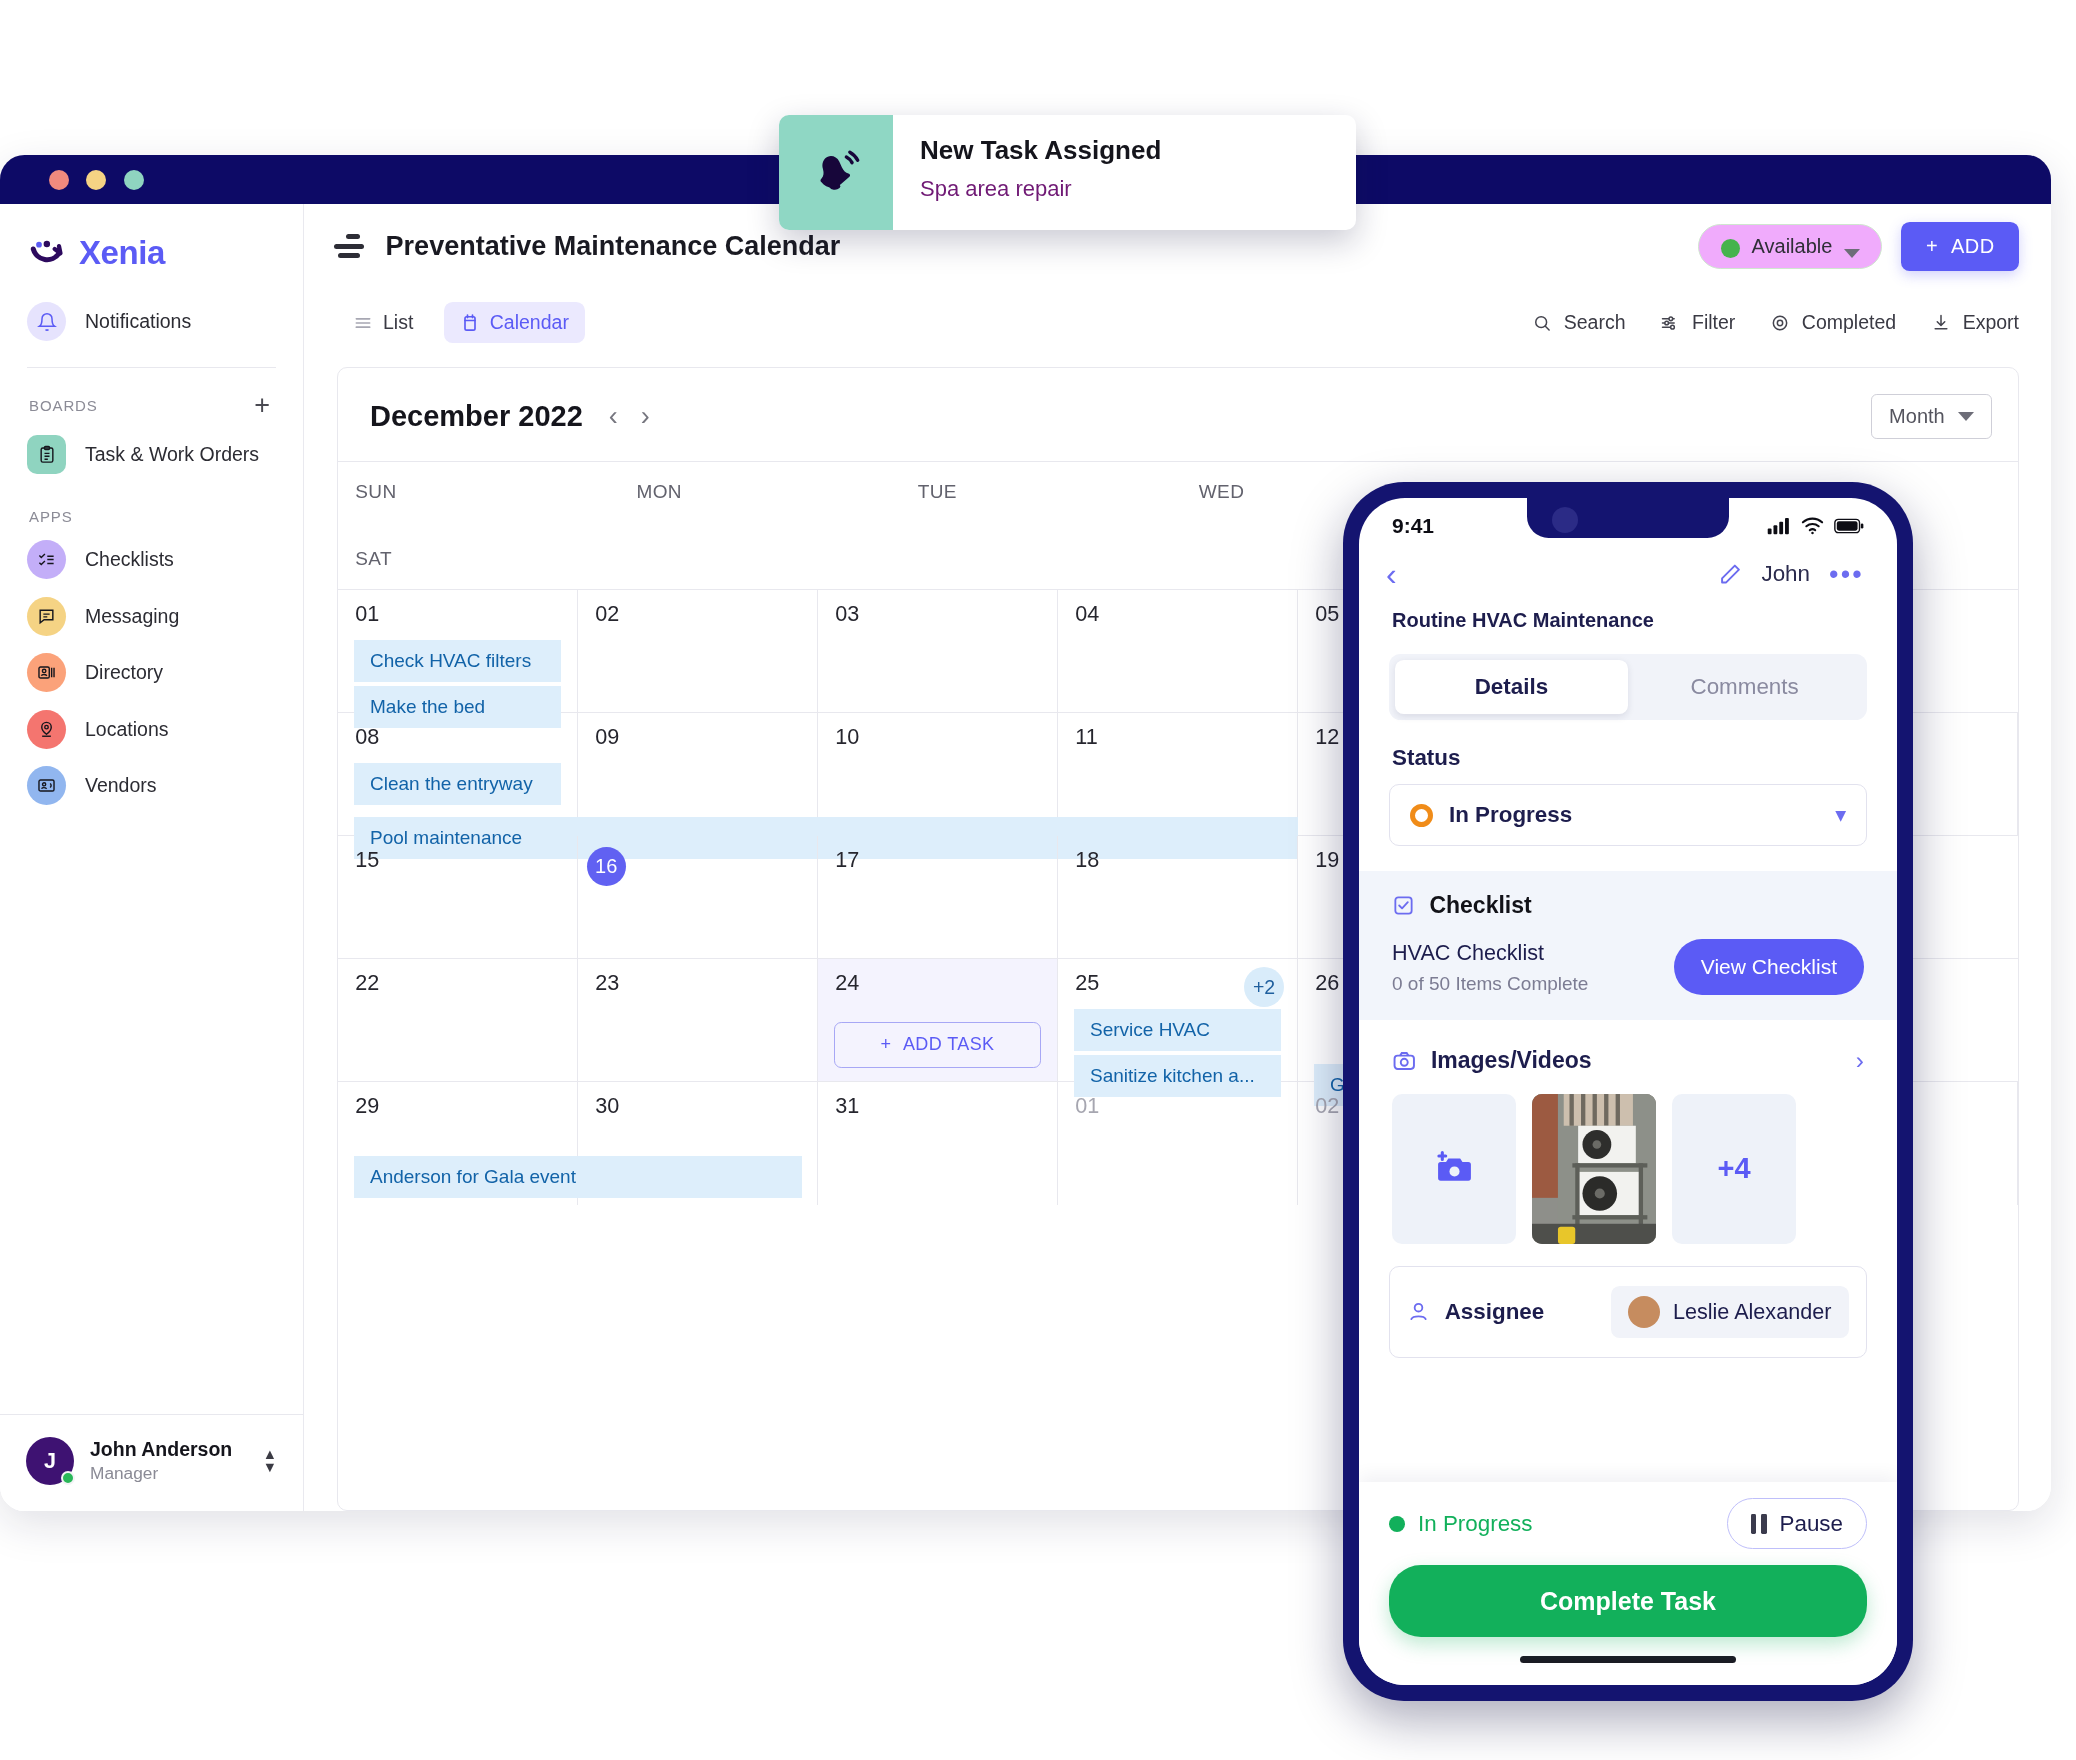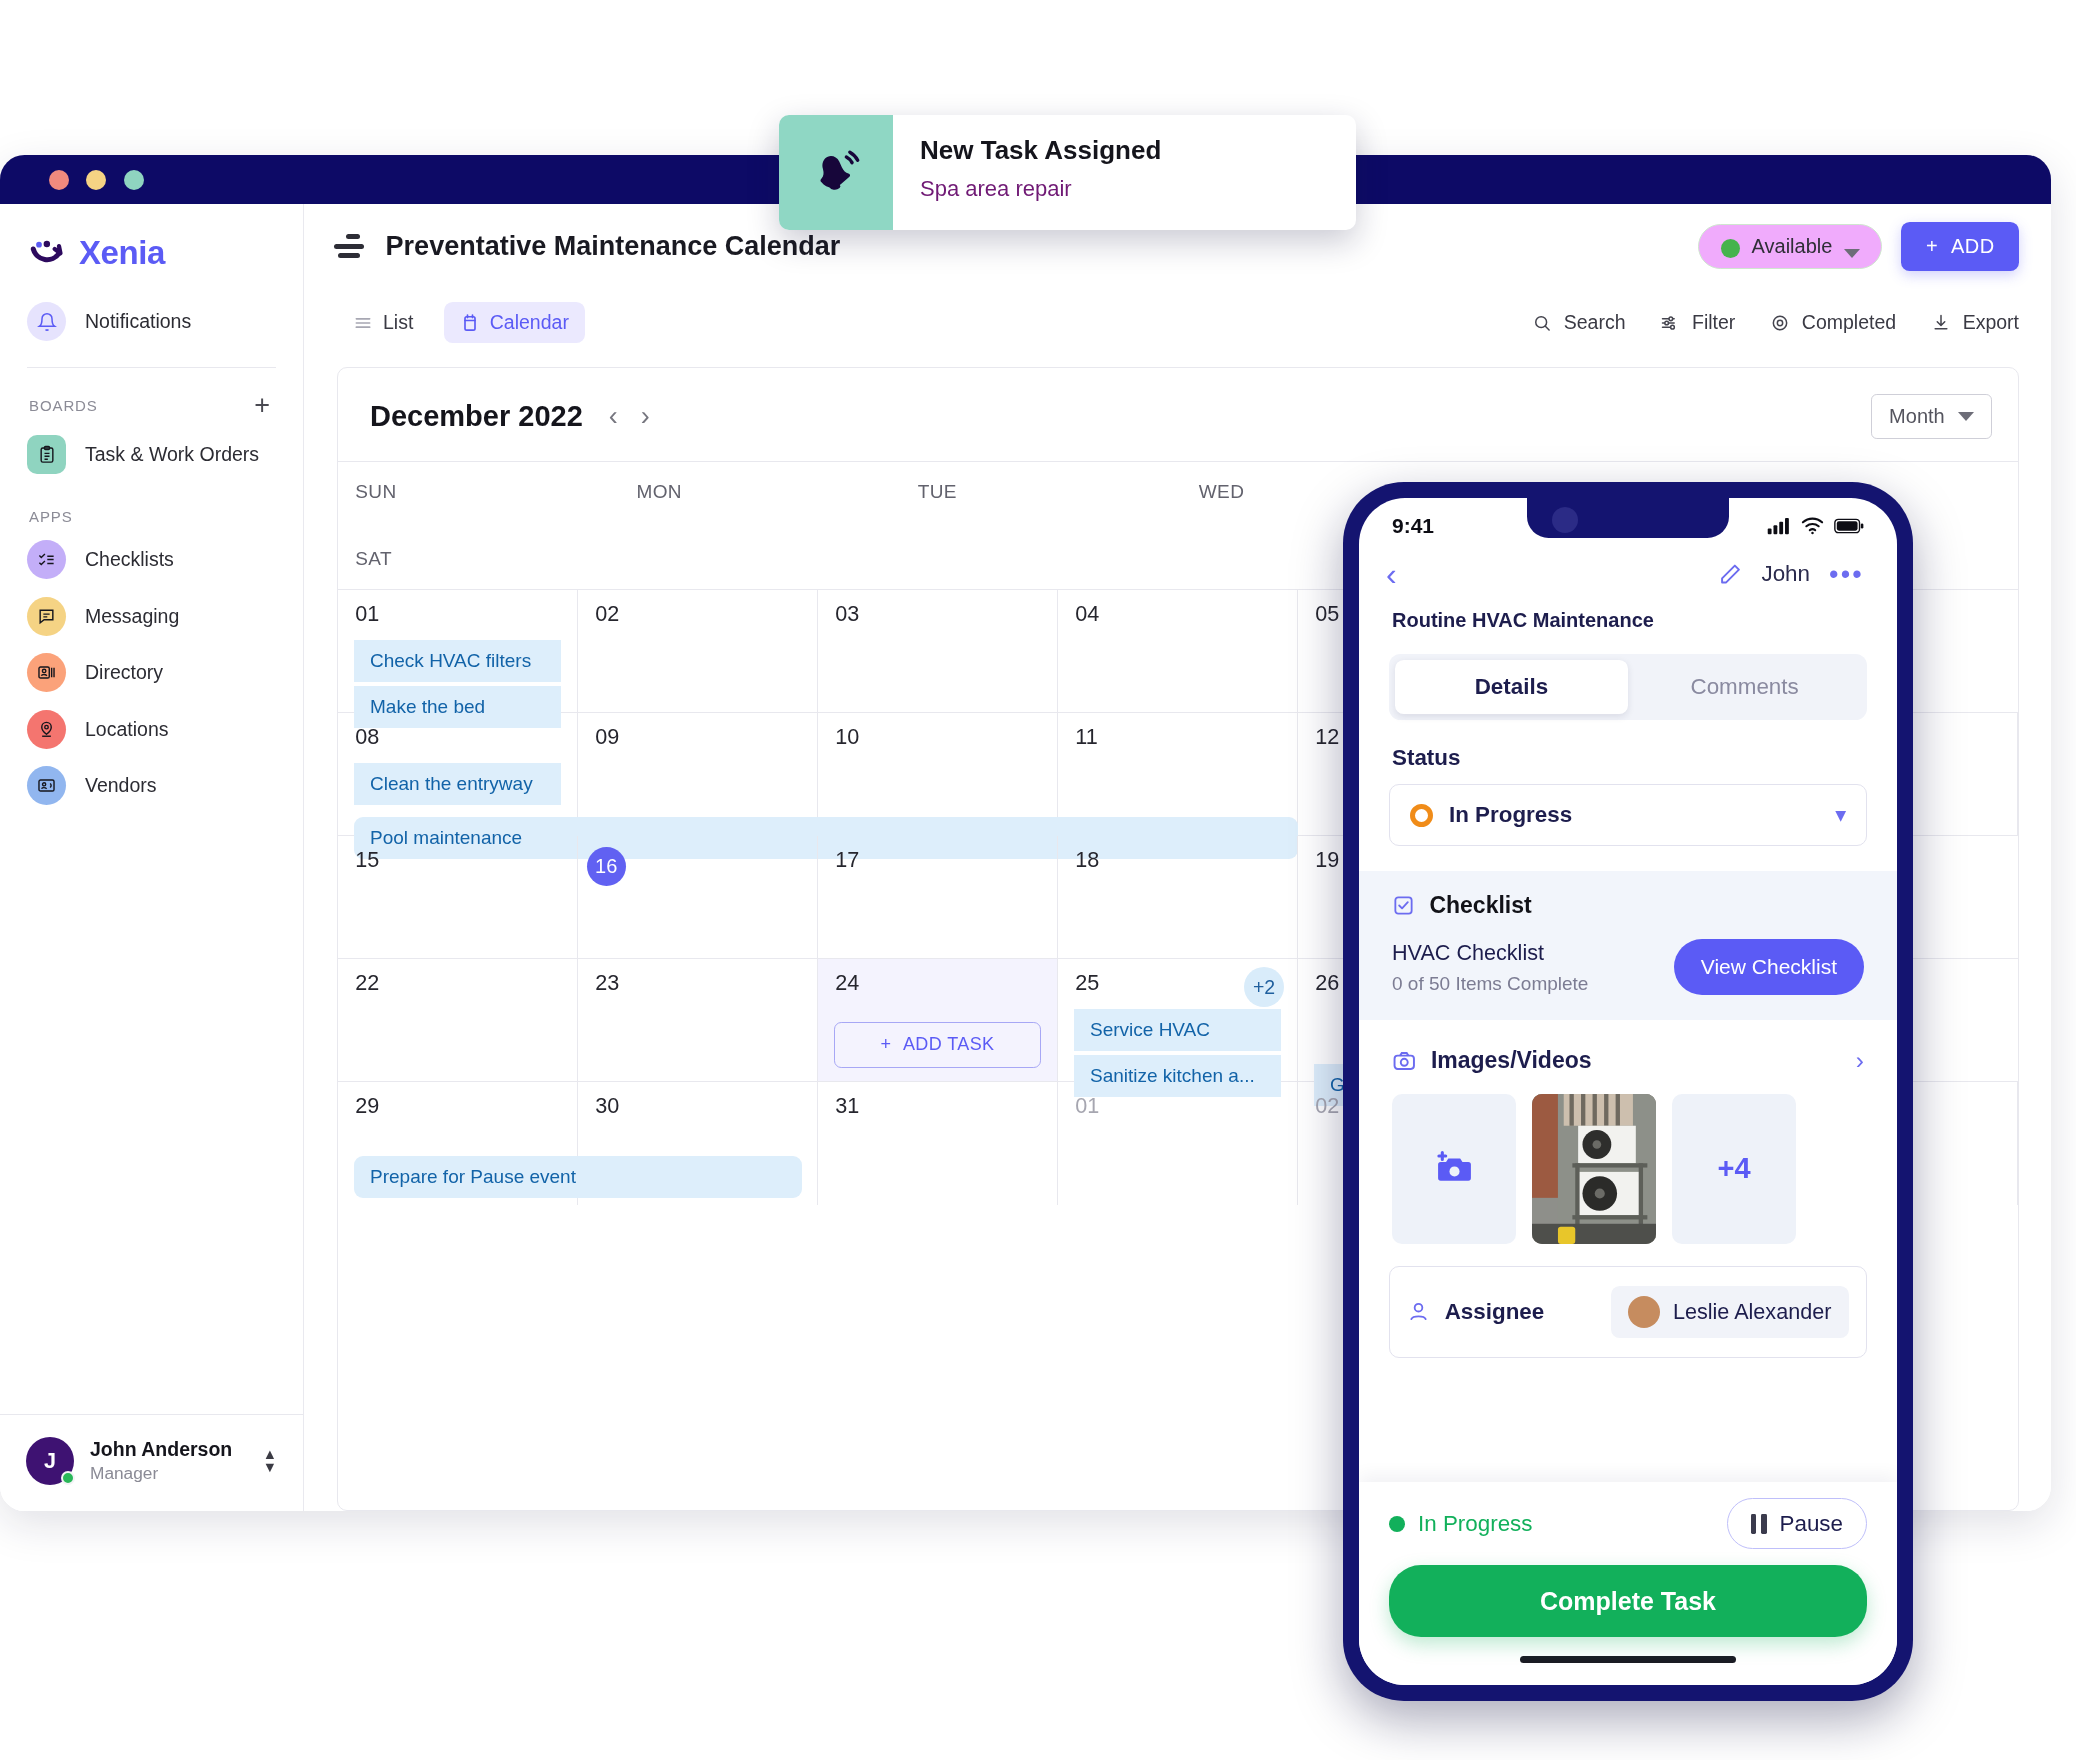--- a/index.html
+++ b/index.html
@@ -173,21 +173,21 @@
     position:absolute; left:16px; right:16px; bottom:13px;
     border:0.7px solid #a7a7f5; border-radius:7.2px; color:#5b5bf5;
     font-size:18px; letter-spacing:0.4px; text-align:center; padding: 11.5px 0;
     display:flex; align-items:center; justify-content:center; gap:11.5px;
     background:transparent; cursor:pointer;
   }
 
   
   .bar {
     position:absolute; background:#ddeefb; color:#1263a8; font-size:19px;
-    padding: 10px 12px 10px 16px; white-space:nowrap; overflow:hidden; cursor:pointer;border-radius:9px;
+    padding: 10px 12px 10px 16px; white-space:nowrap; overflow:hidden; cursor:pointer;
   }
 
   
   .toast {
     position:absolute; left:748px; top:115px;
     width: 577px; height: 115px;
     background:#fff; border-radius:10px;
     box-shadow: 0 11.5px 32px rgba(20,20,60,.22);
     display:flex; overflow:hidden; z-index: 60; margin-left: 31px;
   }
@@ -663,21 +663,21 @@
                 </div>
               <div class="daycell">
                   <div class="daynum muted">02</div>
                 </div>
               <div class="daycell">
                   <div class="daynum muted">03</div>
                 </div>
               <div class="daycell">
                   <div class="daynum muted">04</div>
                 </div>
-              <div class="bar" style="left:calc(0/7*100% + 16px); width:calc(2/7*100% - 32px); top:74px;">Prepare for Pause event</div>
+              <div class="bar" style="left:calc(0/7*100% + 16px); width:calc(2/7*100% - 32px); top:74px;">Anderson for Gala event</div>
             </div>
 
           </div>
         </div>
 
       </div>
     </div>
   </div>
 
   <div class="toast">

